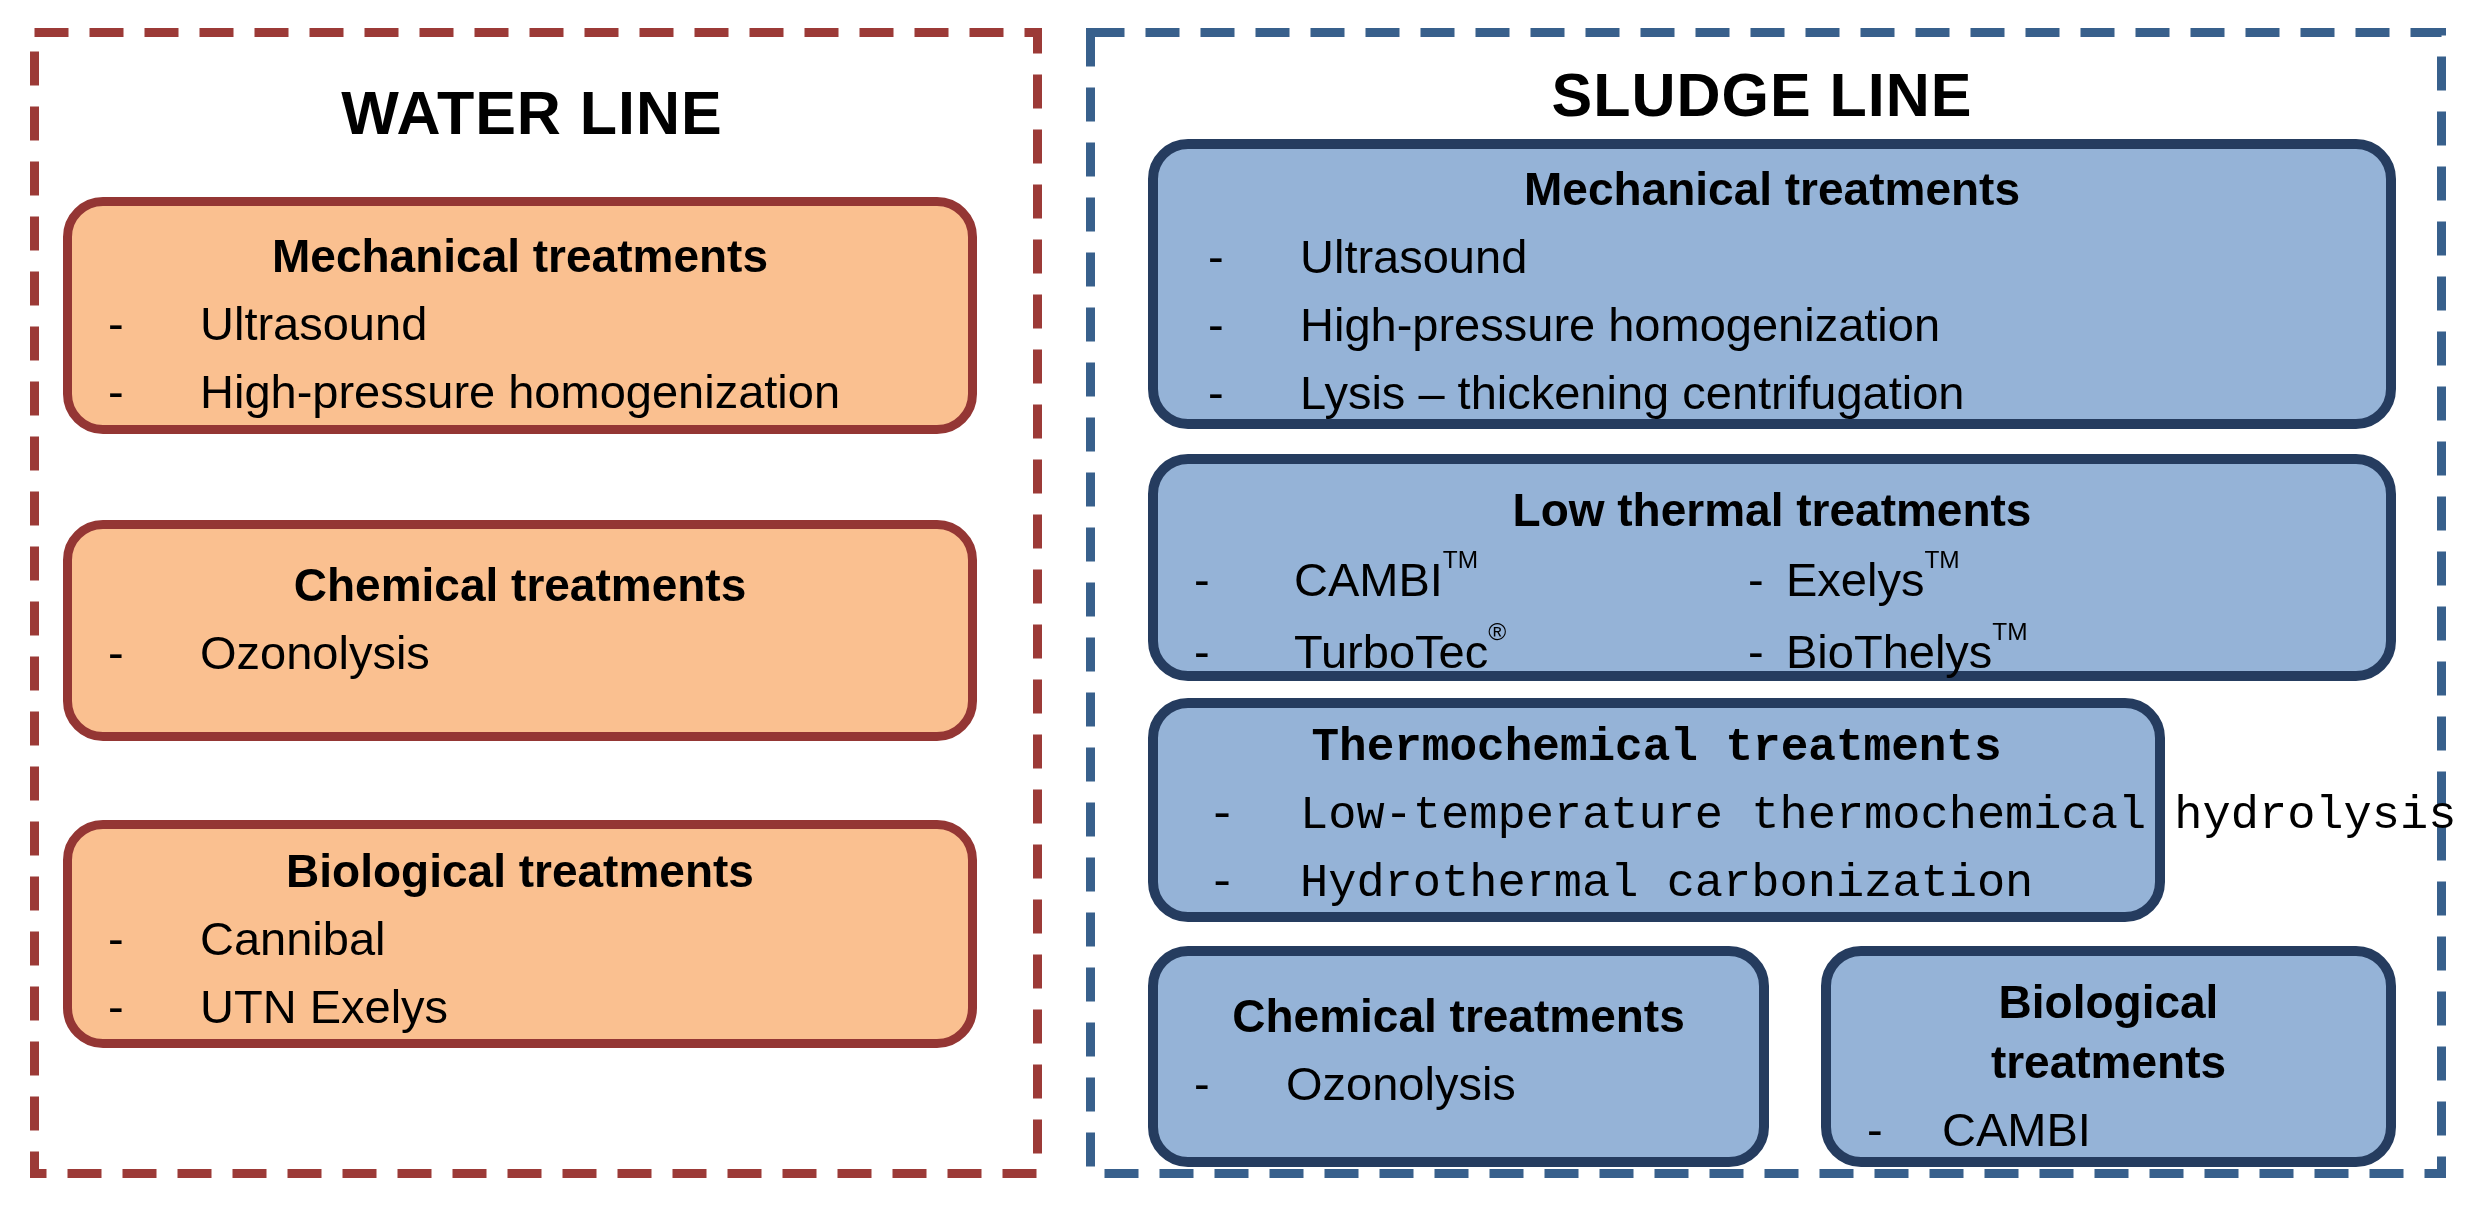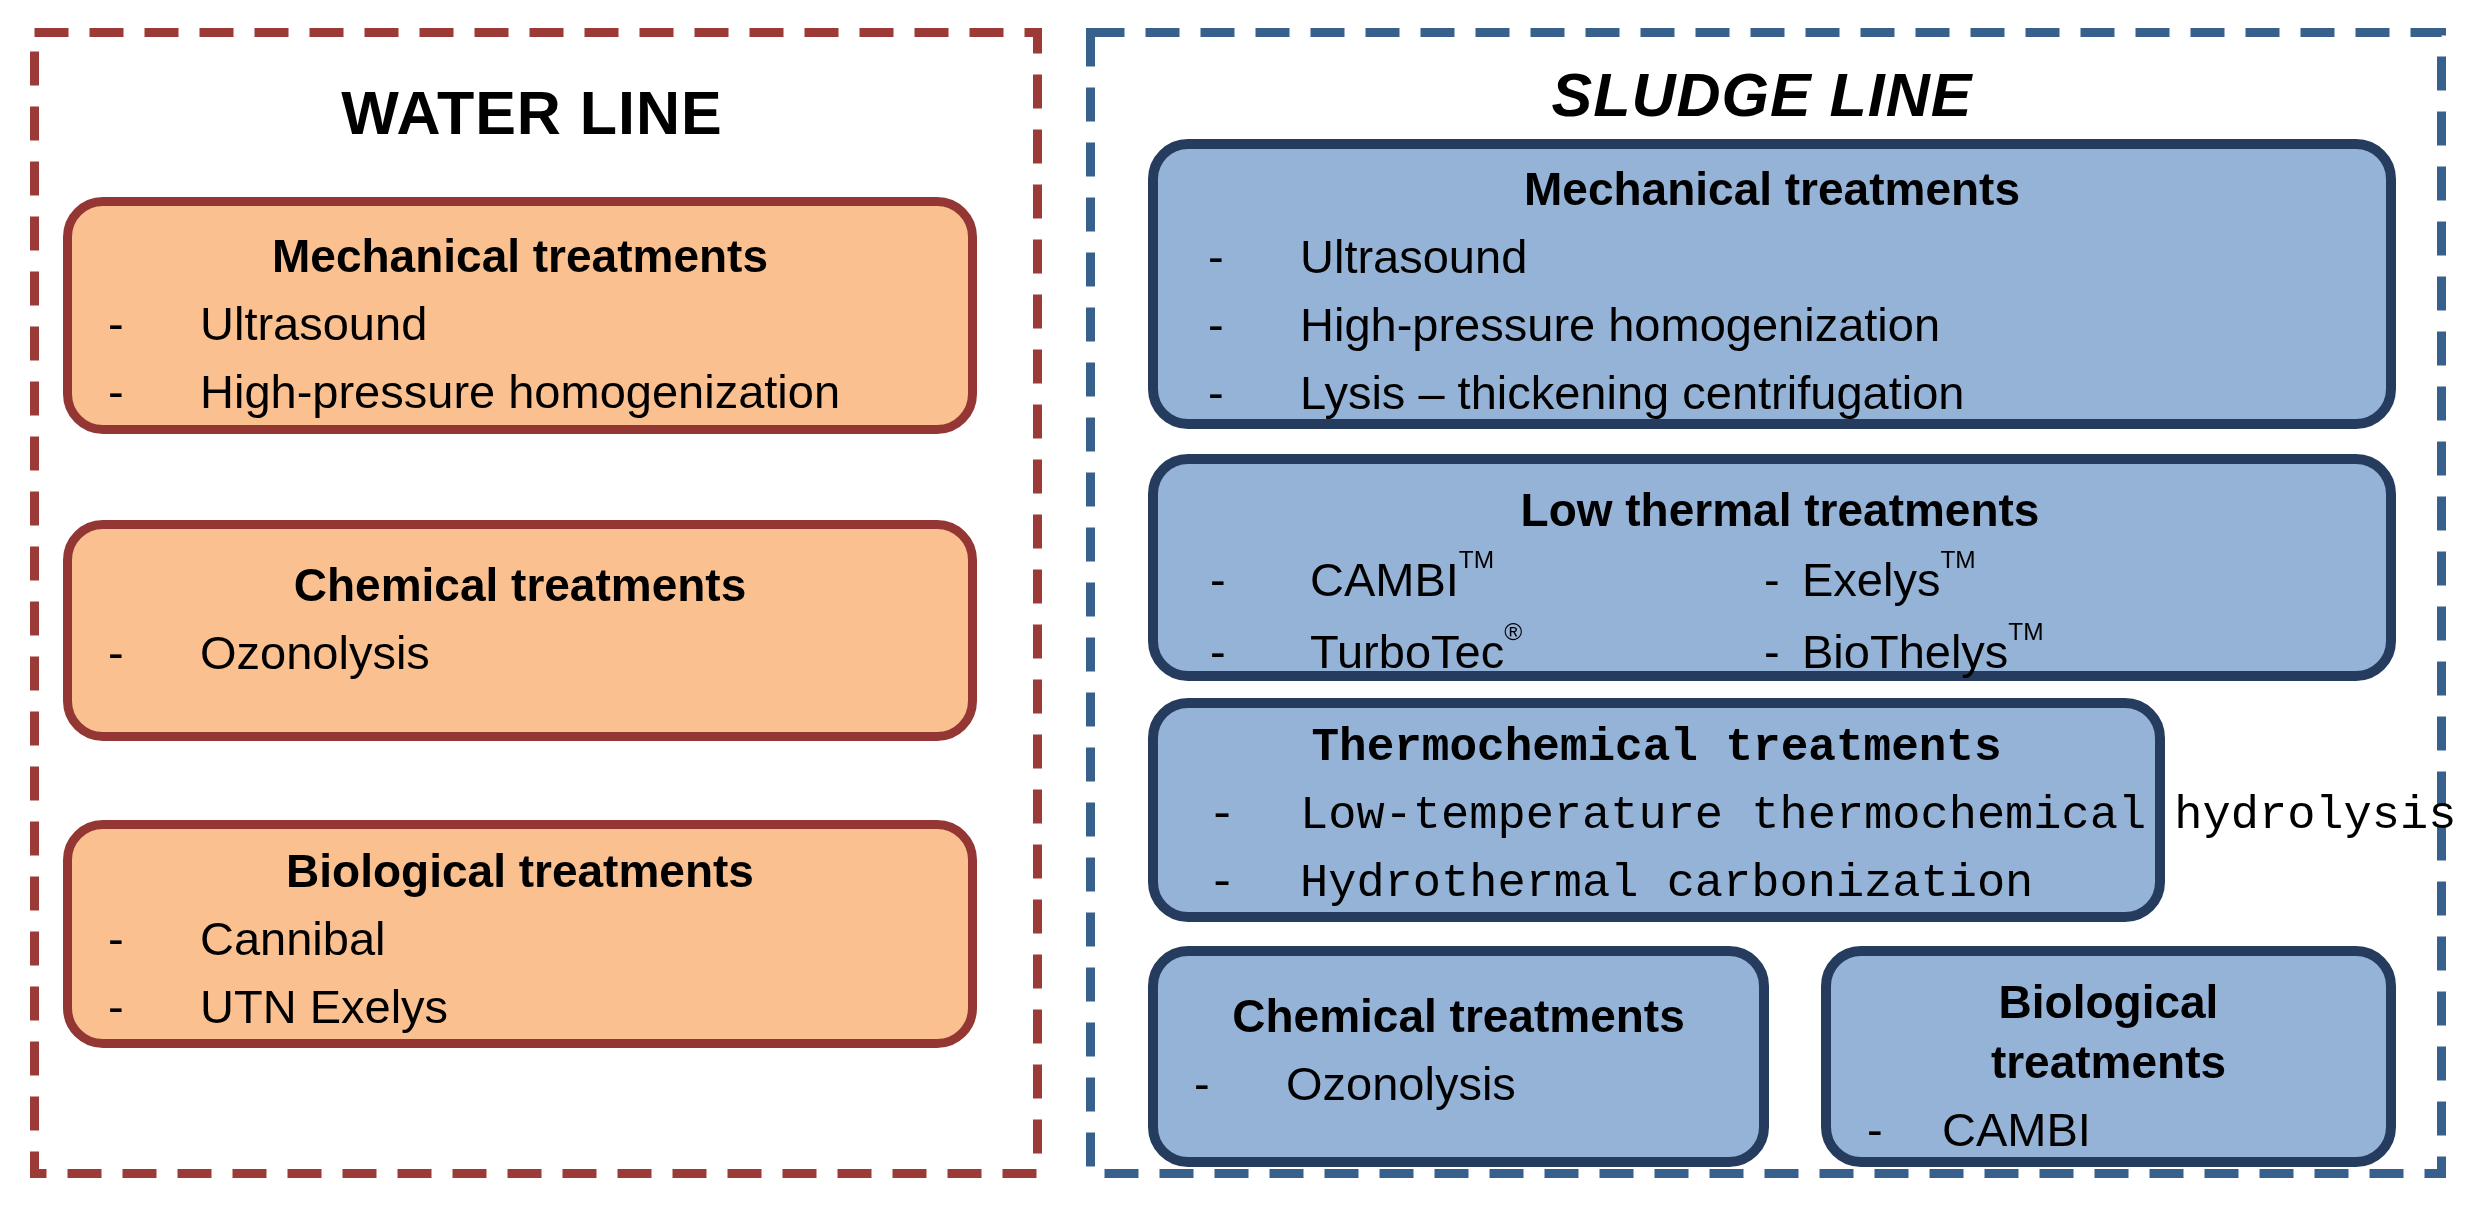--- a/index.html
+++ b/index.html
@@ -86,41 +86,41 @@
         </div>
       </div>
     </div>
   </div>
 
   <div class="panel" style="left:1086px;top:28px;width:1360px;height:1150px;">
     <svg class="dash-rect" width="1360" height="1150" viewBox="0 0 1360 1150">
       <rect x="4.5" y="4.5" width="1351" height="1141" fill="none" stroke="#38608C" stroke-width="9" stroke-dasharray="34 21"></rect>
     </svg>
 
-    <div class="panel-title" style="top:32px;font-style:italic;">SLUDGE LINE</div>
+    <div class="panel-title" style="top:32px;">SLUDGE LINE</div>
 
     <div class="tbox sludge pt10" style="left:62px;top:111px;width:1248px;height:290px;">
       <div class="heading">Mechanical treatments</div>
       <div class="items indent-lg">
         <div class="item">
           <span class="dash">-</span>
           <span>Ultrasound</span>
         </div>
         <div class="item">
           <span class="dash">-</span>
           <span>High-pressure homogenization</span>
         </div>
         <div class="item">
           <span class="dash">-</span>
           <span>Lysis – thickening centrifugation</span>
         </div>
       </div>
     </div>
 
-    <div class="tbox sludge pt16" style="left:62px;top:426px;width:1248px;height:227px;padding-left:16px;">
+    <div class="tbox sludge pt16" style="left:62px;top:426px;width:1248px;height:227px;">
       <div class="heading">Low thermal treatments</div>
       <div class="brand-grid">
         <div class="item">
           <span class="dash mid">-</span>
           <span><span>CAMBI</span><sup class="mark">TM</sup></span>
         </div>
         <div class="item">
           <span class="dash narrow">-</span>
           <span><span>Exelys</span><sup class="mark">TM</sup></span>
         </div>

